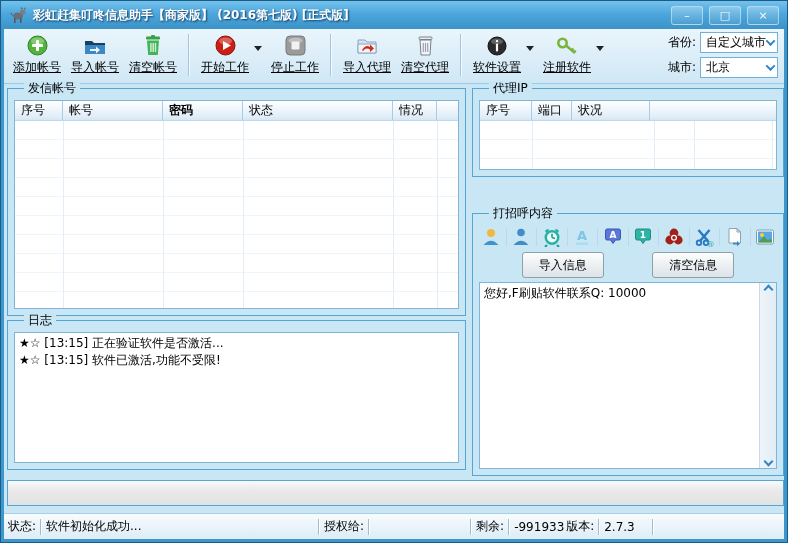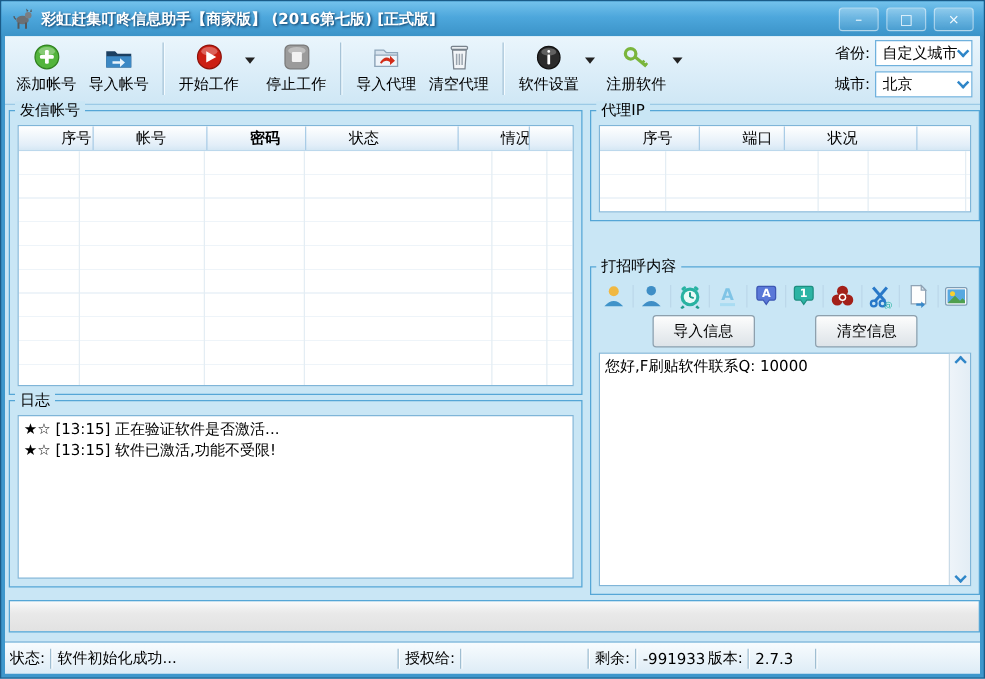--- a/index.html
+++ b/index.html
@@ -13,46 +13,46 @@
   .app-icon { width:18px; height:18px; flex:0 0 auto; }
   .title-text { color:#fff; font-weight:bold; font-size:12px; text-shadow:1px 1px 2px rgba(0,40,80,.85); white-space:nowrap; flex:1; }
   .win-controls { display:flex; gap:6px; }
   .win-btn { width:32px; height:19px; border:1px solid rgba(255,255,255,.45); border-radius:3px; background:linear-gradient(rgba(255,255,255,.28),rgba(255,255,255,.05)); color:#f4fbff; display:flex; align-items:center; justify-content:center; font-size:11px; line-height:1; cursor:default; }
 
   
   .body-area { margin:0 3px; height:484px; background:#c9e6f5; display:flex; flex-direction:column; }
 
   
   .toolbar { height:55px; display:flex; align-items:center; padding:2px 4px 4px 4px; background:linear-gradient(#eaf5fc,#cfe7f5); border-bottom:1px solid #9ccae6; }
-  .tb-btn { display:flex; flex-direction:column; align-items:center; justify-content:center; gap:2px; padding:2px 5px; min-width:58px; cursor:default; }
+  .tb-btn { display:flex; flex-direction:column; align-items:center; justify-content:center; gap:2px; padding:2px 5px; min-width:58px; cursor:default;text-decoration:underline; }
   .tb-btn .ticon { width:22px; height:22px; display:flex; align-items:center; justify-content:center; }
   .tb-btn .tlabel { font-size:12px; white-space:nowrap; }
   .tb-drop { width:0; height:0; border-left:4px solid transparent; border-right:4px solid transparent; border-top:5px solid #222; margin:0 4px 14px 0; }
   .tb-sep { width:2px; height:42px; border-left:1px solid #a6c3d7; border-right:1px solid #f4fbff; margin:0 6px; }
   .region-box { margin-left:auto; display:flex; flex-direction:column; gap:4px; padding-right:2px; }
   .region-row { display:flex; align-items:center; gap:4px; }
   .region-row .rlabel { width:40px; text-align:right; font-size:12px; }
   .combo { width:78px; height:21px; background:#fff; border:1px solid #6fb1dd; display:flex; align-items:center; padding:0 3px 0 5px; }
   .combo .cval { flex:1; font-size:12px; white-space:nowrap; overflow:hidden; }
   .chev { width:7px; height:7px; border-right:2px solid #2f86c8; border-bottom:2px solid #2f86c8; transform:rotate(45deg) translate(-1px,-1px); flex:0 0 auto; }
 
   
   .panels { position:relative; flex:1; }
   .gb { position:absolute; border:1px solid #55a6d6; }
-  .gb-title { position:absolute; top:-8px; left:4px; background:#c9e6f5; padding:0 4px; font-size:12px; line-height:14px; }
+  .gb-title { position:absolute; top:-8px; left:16px; background:#c9e6f5; padding:0 4px; font-size:12px; line-height:14px; }
   .gb-accounts { left:3px; top:4px; width:459px; height:228px; }
   .gb-proxy { left:468px; top:4px; width:312px; height:89px; }
   .gb-greeting { left:468px; top:129px; width:312px; height:263px; display:flex; flex-direction:column; }
   .gb-log { left:3px; top:236px; width:459px; height:150px; }
   .progress-strip { position:absolute; left:3px; top:396px; width:777px; height:26px; border:1px solid #55a6d6; background:linear-gradient(#fafafa,#e9e9e9 40%,#e2e2e2); }
 
   
   .listview { position:absolute; left:6px; right:6px; top:11px; bottom:6px; border:1px solid #7fb5d8; background:#fff; overflow:hidden; }
   .lv-head { display:flex; height:20px; background:linear-gradient(#ffffff,#e2eef8 80%,#d5e7f4); border-bottom:1px solid #bcd8ec; }
-  .lv-th { padding-left:6px; line-height:19px; font-size:12px; border-right:1px solid #a9cce6; white-space:nowrap; overflow:hidden;margin-left:28px; }
+  .lv-th { padding-left:6px; line-height:19px; font-size:12px; border-right:1px solid #a9cce6; white-space:nowrap; overflow:hidden; }
   .lv-body { position:absolute; top:20px; bottom:0; left:0; right:0;
     background:repeating-linear-gradient(to bottom,#ffffff 0 18px,#eef4f9 18px 19px); }
   .col-line { position:absolute; top:0; bottom:0; width:1px; background:#e4edf4; }
 
   
   .acc-c0{width:48px;} .acc-c1{width:100px;} .acc-c2{width:80px;font-weight:bold;} .acc-c3{width:150px;} .acc-c4{width:44px;} .fill{flex:1; border-right:none;}
   .prx-c0{width:52px;} .prx-c1{width:122px;} .prx-c2{width:40px;} .prx-c3{width:78px;}
 
   
   .icon-row { margin:10px 6px 0 6px; height:26px; display:flex; align-items:center; }
@@ -125,20 +125,33 @@
         <span class="ticon">
           <svg width="22" height="20" viewBox="0 0 22 20">
               <path d="M1 5 L8 5 L10 7 L21 7 L21 18 L1 18 Z" fill="#1c3f60"></path>
               <path d="M1 9 L21 9 L21 18 L1 18 Z" fill="#3c88c4"></path>
               <path d="M6 13 L12 13 L12 10.5 L16 14 L12 17.5 L12 15 L6 15 Z" fill="#eaf4fb"></path>
             </svg>
         </span>
         <span class="tlabel">导入帐号</span>
       </div>
 
+      <div class="tb-btn">
+        <span class="ticon">
+          <svg width="18" height="21" viewBox="0 0 18 21">
+              <rect x="2" y="1.5" width="14" height="3" rx="1" fill="#35a246"></rect>
+              <rect x="7" y="0" width="4" height="2.5" rx="1" fill="#35a246"></rect>
+              <path d="M3 5.5 L15 5.5 L13.8 20 L4.2 20 Z" fill="#41b554"></path>
+              <rect x="6.2" y="8" width="1.4" height="9" fill="#d8f2dc"></rect>
+              <rect x="8.5" y="8" width="1.4" height="9" fill="#d8f2dc"></rect>
+              <rect x="10.8" y="8" width="1.4" height="9" fill="#d8f2dc"></rect>
+            </svg>
+        </span>
+        <span class="tlabel">清空帐号</span>
+      </div>
 
       <div class="tb-sep"></div>
 
       <div class="tb-btn">
         <span class="ticon">
           <svg width="21" height="21" viewBox="0 0 21 21">
               <circle cx="10.5" cy="10.5" r="9.5" fill="#cc1f14" stroke="#8e120a"></circle>
               <ellipse cx="10.5" cy="6" rx="6.5" ry="3.5" fill="#ffffff" opacity=".3"></ellipse>
               <path d="M8 6 L16 10.5 L8 15 Z" fill="#fff"></path>
             </svg>

